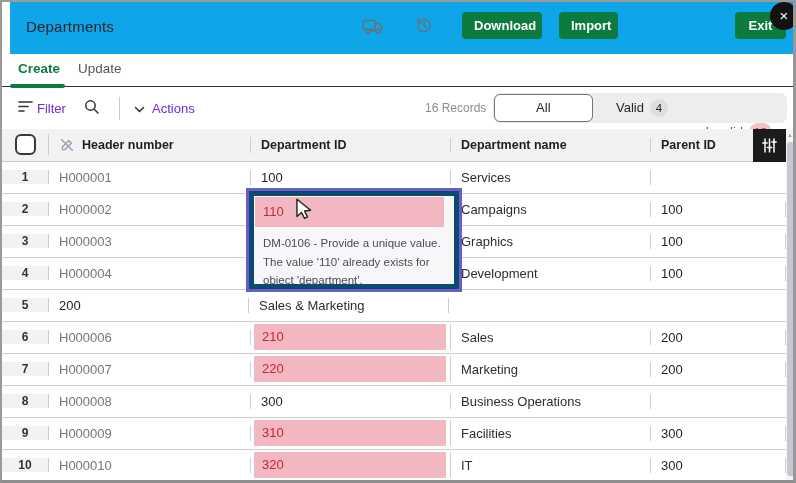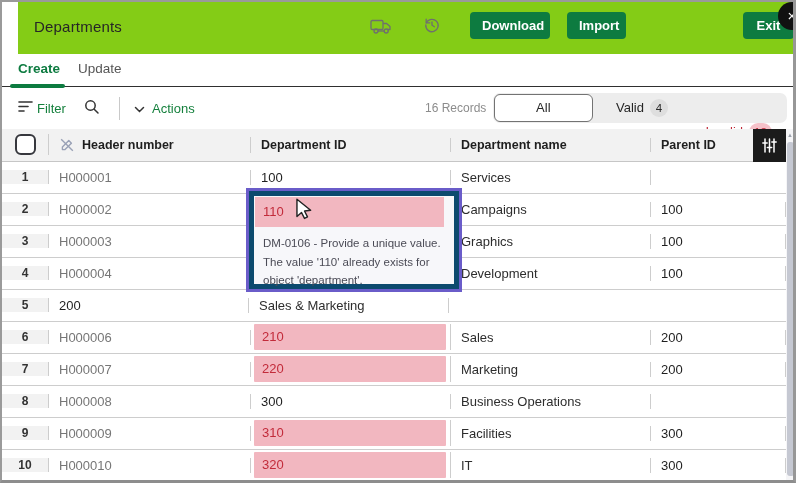--- a/index.html
+++ b/index.html
@@ -4,21 +4,21 @@
 <style>
   * { margin:0; padding:0; box-sizing:border-box; }
   html,body { background:#e8e8e8; }
   body { font-family:"Liberation Sans", sans-serif; }
   .window{
     position:relative; width:796px; height:483px; background:#fff;
     border:2px solid #9a9a9a; border-bottom:3px solid #8d8d8d; border-right:3px solid #979797;
     overflow:hidden;
   }
   
-  .topbar{ position:absolute; top:0; left:16px; right:0; height:52px; background:#84cc16; }
+  .topbar{ position:absolute; top:0; left:8px; right:0; height:52px; background:#0ea5e9; }
   .title{ position:absolute; left:16px; top:16px; font-size:15px; color:#262626; font-weight:500; letter-spacing:.2px; }
   .icon-btn{ position:absolute; background:none; border:none; cursor:pointer; padding:0; line-height:0; }
   .truck-btn{ left:352px; top:16px; }
   .history-btn{ left:405px; top:14px; }
   .btn{
     position:absolute; top:10px; height:27px; border:none; border-radius:4px;
     background:var(--primary-green,#0d7b40); color:#fff; font-family:inherit;
     font-size:13px; font-weight:bold; cursor:pointer; padding:0 12px;
   }
   .btn-download{ left:452px; width:80px; }
@@ -31,21 +31,21 @@
     font-size:15px; line-height:26px; text-align:center; font-family:inherit;
   }
   
   .tabs{ position:absolute; top:52px; left:0; right:0; height:33px; border-bottom:1.5px solid #2f2f2f; }
   .tab{ position:absolute; top:7px; font-size:13.5px; cursor:pointer; }
   .tab-create{ left:16px; color:var(--primary-green,#0d7b40); font-weight:bold; }
   .tab-update{ left:76px; color:#555; }
   .tab-underline{ position:absolute; left:8px; bottom:-1.5px; width:55px; height:4px; background:var(--primary-green,#0d7b40); border-radius:2px; }
   
   .toolbar{ position:absolute; top:85.5px; left:0; right:0; height:41px; background:#fff; }
-  .tool-item{ position:absolute; top:0; height:41px; display:flex; align-items:center; font-size:13px; color:#15803d; cursor:pointer; background:none; border:none; font-family:inherit; }
+  .tool-item{ position:absolute; top:0; height:41px; display:flex; align-items:center; font-size:13px; color:#6d28d9; cursor:pointer; background:none; border:none; font-family:inherit; }
   .filter-icon-w{ left:16px; } .filter-label{ left:35px; }
   .search-w{ left:82px; }
   .v-divider{ position:absolute; left:117px; top:9px; height:23px; width:1px; background:#c9c9c9; }
   .chevron-w{ left:132px; } .actions-label{ left:150px; }
   .records{ position:absolute; top:0; height:41px; display:flex; align-items:center; left:423px; font-size:12px; color:#8c8c8c; }
   .segmented{
     position:absolute; left:491px; top:5px; width:294px; height:30px;
     background:#ededed; border-radius:7px; display:flex;
   }
   .segment{ flex:1; display:flex; align-items:center; justify-content:center; gap:6px; font-size:13px; color:#262626; cursor:pointer; border:none; background:none; font-family:inherit; }

